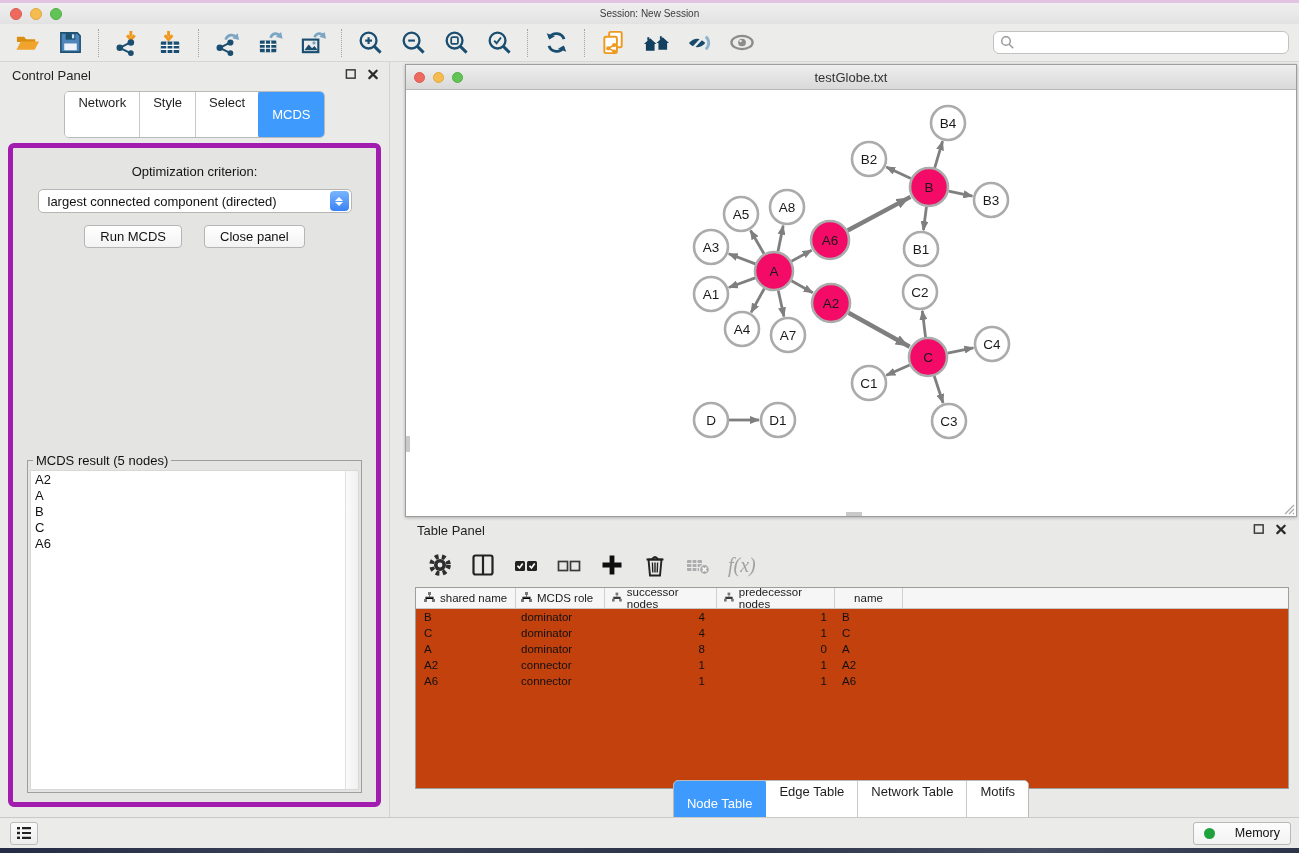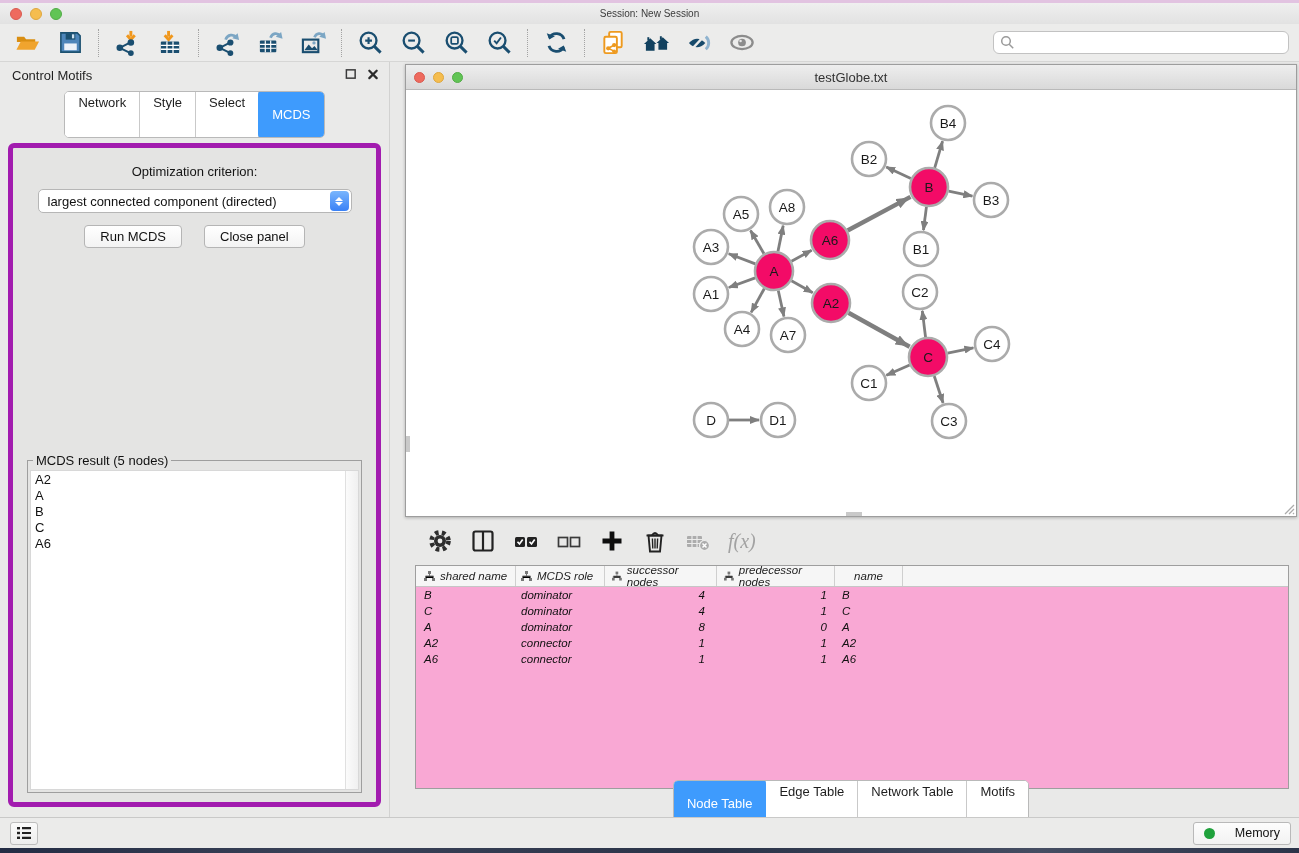--- a/index.html
+++ b/index.html
@@ -82,22 +82,22 @@
   .hstub { position:absolute; left:440px; bottom:0; width:16px; height:4px; background:#C9C9C9; }
   .resize-grip { position:absolute; right:1px; bottom:1px; }
 
   
   .table-panel { flex:1; display:flex; flex-direction:column; min-height:0; }
   .tp-head { height:30px; display:flex; align-items:center; padding:0 12px; position:relative; }
   .tp-toolbar { height:50px; display:flex; align-items:center; gap:17px; padding-left:22px; }
   .tp-toolbar .ticon { width:26px; height:26px; display:flex; align-items:center; justify-content:center; cursor:pointer; }
   .fx-label { font-family:"Liberation Serif","DejaVu Serif",serif; font-style:italic;
     font-size:20px; color:#A2A2A2; }
-  .data-table { margin:0 8px 0 10px; height:231px; background:#f9a8d4; border:1px solid #9E9E9E;
-    display:flex; flex-direction:column; overflow:hidden;font-style:italic; }
+  .data-table { margin:0 8px 0 10px; height:231px; background:#c2410c; border:1px solid #9E9E9E;
+    display:flex; flex-direction:column; overflow:hidden; }
   .dt-header { display:flex; height:21px; background:#F6F6F6; border-bottom:1px solid #C6C6C6; flex:none; }
   .dt-hcell { display:flex; align-items:center; gap:5px; font-size:11.5px; color:#1C1C1C;
     border-right:1px solid #CFCFCF; padding-left:7px; }
   .dt-hcell.center { justify-content:center; padding-left:0; }
   .dt-hcell:last-child { border-right:none; }
   .dt-row { display:flex; height:16px; align-items:center; font-size:11.5px; color:#111; }
   .dt-cell { white-space:nowrap; overflow:hidden; }
   .c0 { width:100px; padding-left:8px; }
   .c1 { width:89px; padding-left:5px; }
   .c2 { width:112px; text-align:right; padding-right:12px; }
@@ -295,21 +295,21 @@
         <path d="M9.2 9.2l4 4" stroke="#9A9A9A" stroke-width="1.5"></path>
         </svg>
       <input class="search-input" type="text" value="" style="">
     </div>
   </div>
 
   <div class="main">
 
     <div class="control-panel">
       <div class="panel-head">
-        <span class="panel-title">Control Motifs</span>
+        <span class="panel-title">Control Panel</span>
         <span class="panel-head-icons">
           <svg width="12" height="12" viewBox="0 0 13 13">
             <rect x="1.5" y="2" width="9.5" height="9" fill="none" stroke="#3A3A3A" stroke-width="1.6"></rect>
             </svg>
           <svg width="12" height="12" viewBox="0 0 13 13">
             <path d="M2.5 3l8 8M10.5 3l-8 8" stroke="#2B2B2B" stroke-width="2.4" stroke-linecap="round"></path>
             </svg>
         </span>
       </div>
       <div class="seg-tabs">
@@ -483,20 +483,31 @@
           <div class="hstub"></div>
           <svg class="resize-grip" width="14" height="14" viewBox="0 0 14 14">
             <g stroke="#ABABAB" stroke-width="1.3">
                 <path d="M13 4L4 13M13 8L8 13M13 12l-1 1"></path>
               </g>
             </svg>
         </div>
       </div>
 
       <div class="table-panel">
+        <div class="tp-head">
+          <span class="panel-title">Table Panel</span>
+          <span class="panel-head-icons">
+            <svg width="12" height="12" viewBox="0 0 13 13">
+              <rect x="1.5" y="2" width="9.5" height="9" fill="none" stroke="#3A3A3A" stroke-width="1.6"></rect>
+              </svg>
+            <svg width="12" height="12" viewBox="0 0 13 13">
+              <path d="M2.5 3l8 8M10.5 3l-8 8" stroke="#2B2B2B" stroke-width="2.4" stroke-linecap="round"></path>
+              </svg>
+          </span>
+        </div>
         <div class="tp-toolbar">
           <span class="ticon">
               <svg width="26" height="26" viewBox="0 0 26 26">
             <circle cx="13" cy="13" r="8.5" fill="none" stroke="#2E2E2E" stroke-width="4.6" stroke-dasharray="3.6 3.35"></circle>
             <circle cx="13" cy="13" r="6" fill="#2E2E2E"></circle>
                 <circle cx="13" cy="13" r="2.4" fill="#ECECEB"></circle>
               </svg>
             </span>
           <span class="ticon">
               <svg width="26" height="26" viewBox="0 0 26 26">

